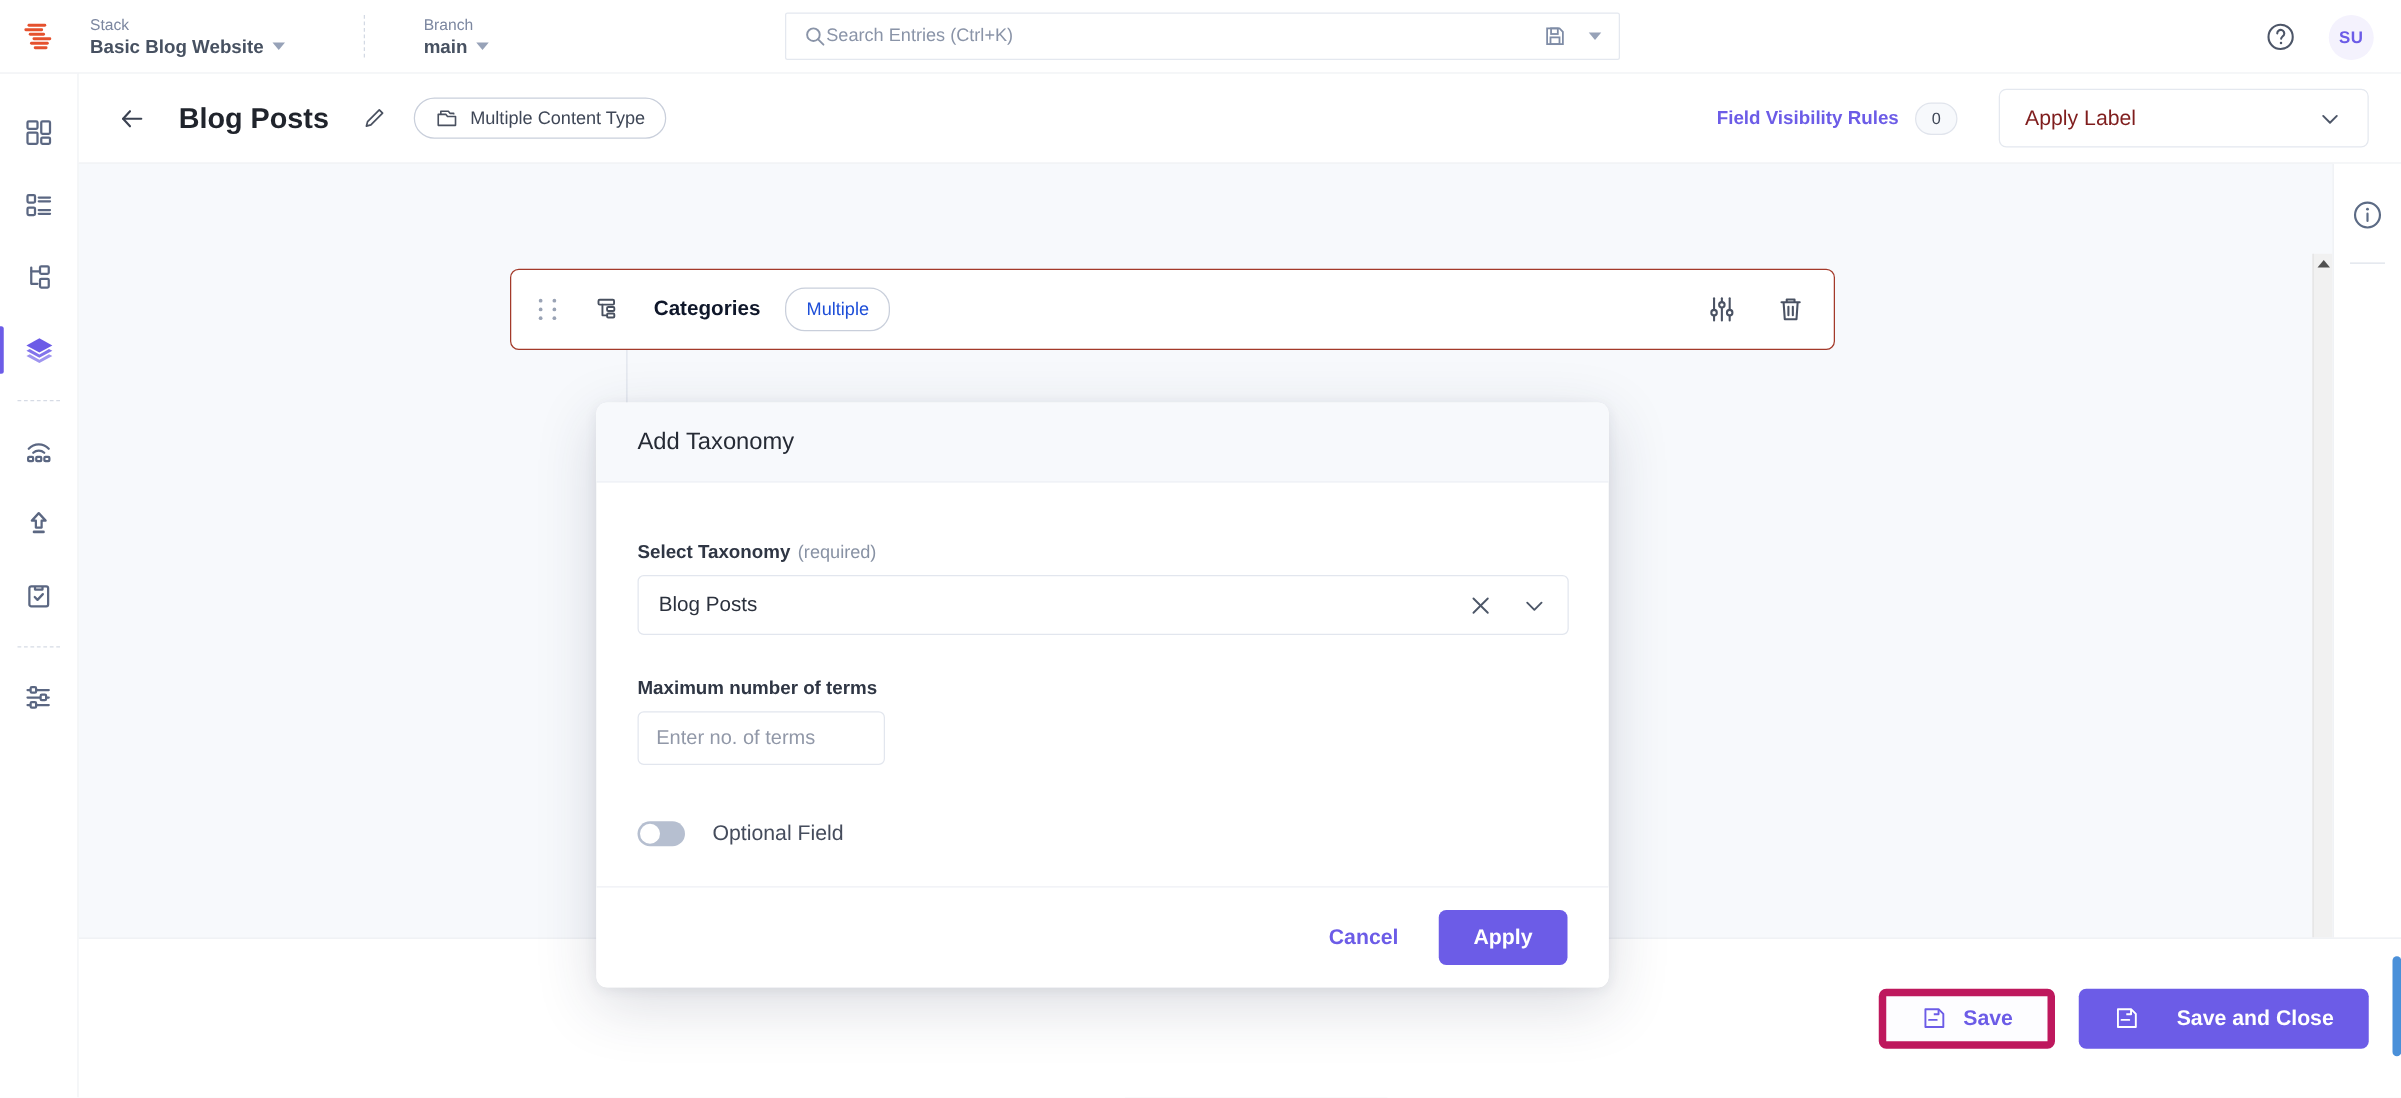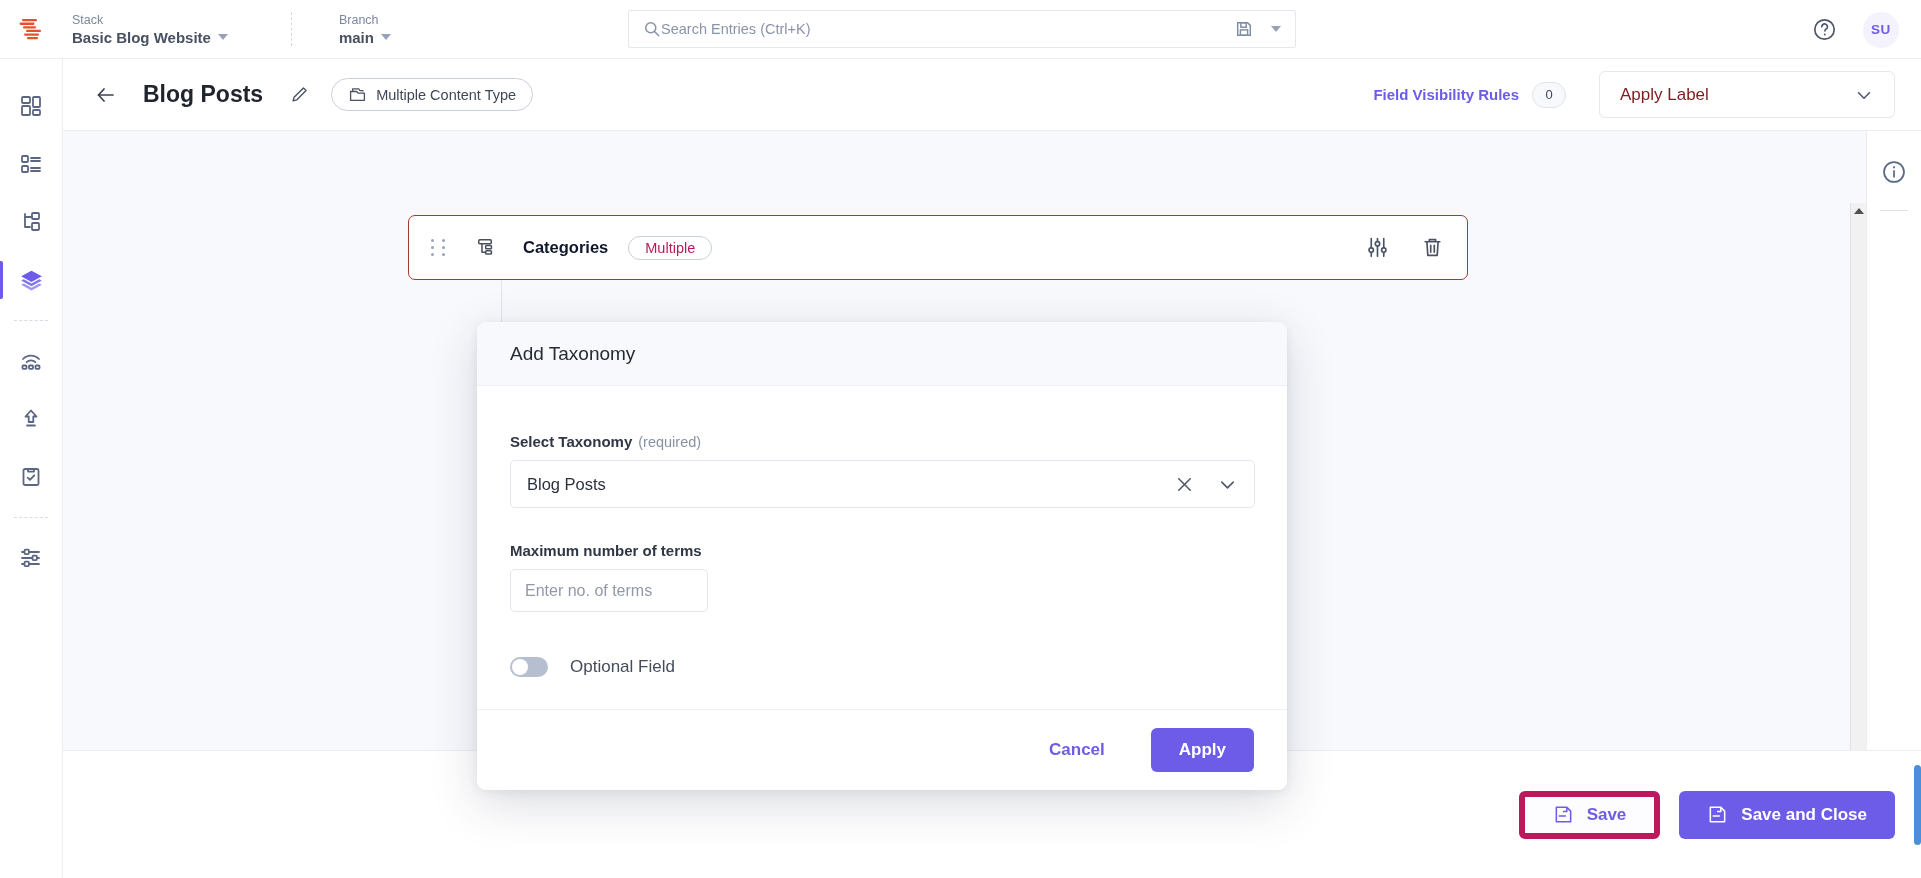--- a/index.html
+++ b/index.html
@@ -104,22 +104,22 @@
   .field-row {
     position: absolute; top: 84px; left: 345px; width: 1060px; height: 65px;
     background: #ffffff; border: 1.5px solid #a33a2a; border-radius: 7px;
     display: flex; align-items: center; padding: 0 22px;
   }
   .drag-dots { width: 16px; height: 22px; display: grid; grid-template-columns: 1fr 1fr; gap: 4px 5px; align-content: center; }
   .drag-dots i { width: 3px; height: 3px; border-radius: 50%; background: #9aa3b5; display: block; }
   .field-icon { margin-left: 27px; color: #48505f; display: flex; }
   .field-name { margin-left: 26px; font-size: 16.5px; font-weight: 700; color: #0f172a; }
   .field-badge {
-    margin-left: 20px; height: 24px; border: 1px solid #c9cfdb; border-radius: 16px;
-    display: flex; align-items: center; padding: 0 16px; font-size: 14.5px; color: #be185d;
+    margin-left: 20px; height: 35px; border: 1px solid #c9cfdb; border-radius: 16px;
+    display: flex; align-items: center; padding: 0 16px; font-size: 14.5px; color: #1d4ed8;
   }
   .field-actions { margin-left: auto; display: flex; align-items: center; gap: 30px; color: #4a5263; }
 
   .vline { position: absolute; top: 149px; left: 438px; width: 1px; height: 123px; background: #dfe4ec; }
 
   .add-tax-btn {
     position: absolute; top: 203px; left: 466px; height: 44px;
     background: #fbfbfd; border-radius: 6px;
     display: flex; align-items: center; gap: 13px; padding: 0 22px;
     font-size: 16px; font-weight: 700; color: #6c5ce7;
@@ -177,38 +177,38 @@
   .toggle .knob { position: absolute; left: 2px; top: 2px; width: 16px; height: 16px; border-radius: 50%; background: #fff; }
   .toggle-label { font-size: 17px; color: #454c5c; }
   .modal-foot {
     position: absolute; left: 0; bottom: 0; width: 810px; height: 81px;
     border-top: 1px solid #eef0f5; display: flex; align-items: center; justify-content: flex-end;
     gap: 16px; padding-right: 33px; background: #fff;
   }
   .btn-cancel { font-size: 17px; color: #6c5ce7; font-weight: 700; padding: 10px 16px; }
   .btn-apply {
     background: #6c5ce7; color: #fff; font-size: 17px; font-weight: 700;
-    border-radius: 6px; padding: 12px 28px; margin-left: 14px;
+    border-radius: 6px; padding: 12px 28px;
   }
 
   
   .bottombar {
     position: absolute; left: 63px; bottom: 0; width: 1858px; height: 128px;
     background: #ffffff; border-top: 1px solid #eceef2;
     display: flex; align-items: center; justify-content: flex-end;
     gap: 19px; padding-right: 26px; z-index: 30;
   }
   .btn-save {
     height: 48px; border: 6px solid #be185d; border-radius: 6px; background: #fdfdff;
     display: flex; align-items: center; gap: 13px; padding: 0 28px;
     font-size: 17px; font-weight: 700; color: #6c5ce7;
   }
   .btn-save-close {
     height: 48px; border-radius: 6px; background: #6c5ce7;
-    display: flex; align-items: center; gap: 13px; padding: 0 28px;
+    display: flex; align-items: center; gap: 29px; padding: 0 28px;
     font-size: 17px; font-weight: 700; color: #ffffff;
   }
   .edge-scroll {
     position: absolute; right: 0; top: 765px; width: 7px; height: 80px;
     background: #4a90d9; border-radius: 4px; z-index: 60;
   }
   .bottom-strip {
     position: absolute; left: 900px; bottom: 0; width: 210px; height: 5px;
     background: #e6e9ef;
   }

